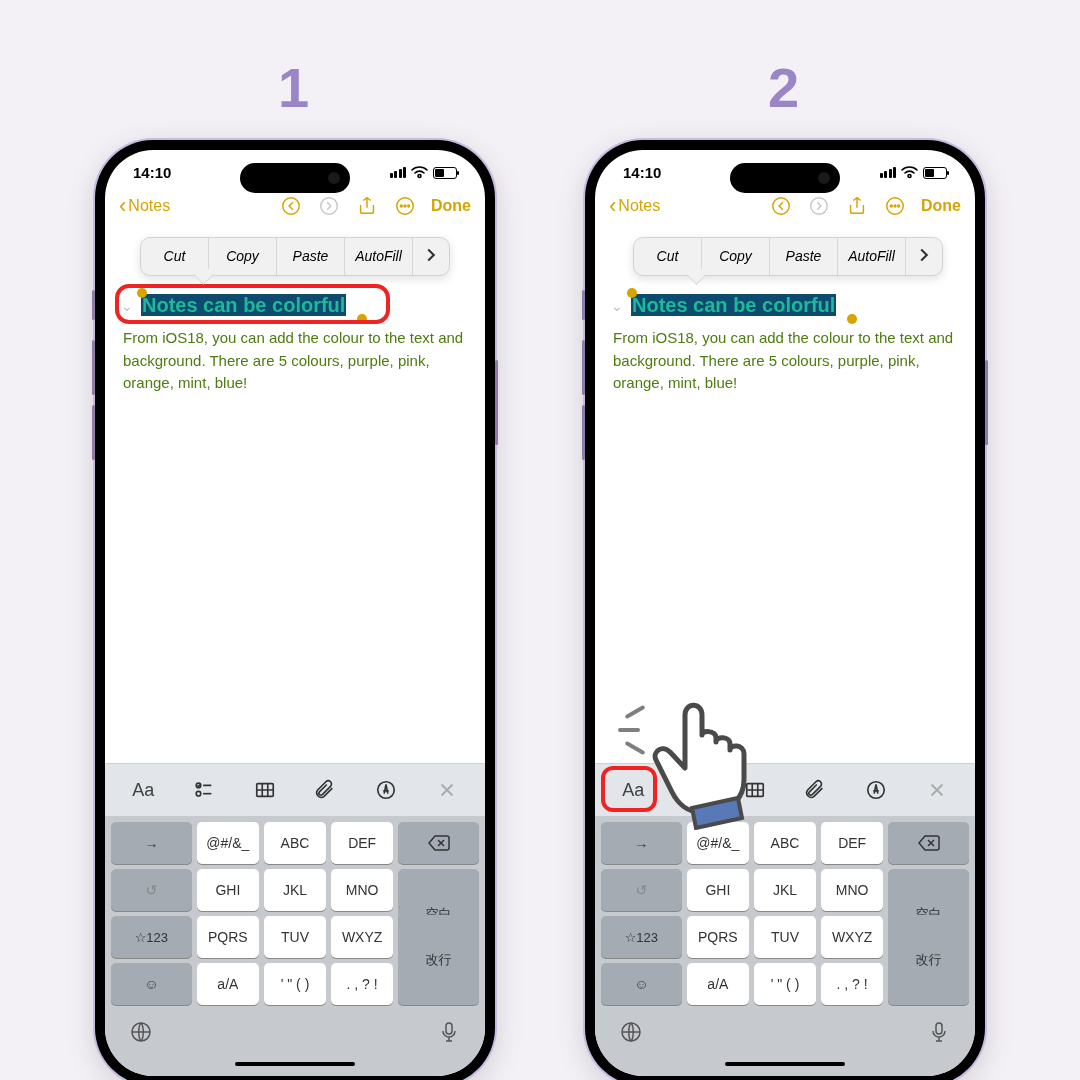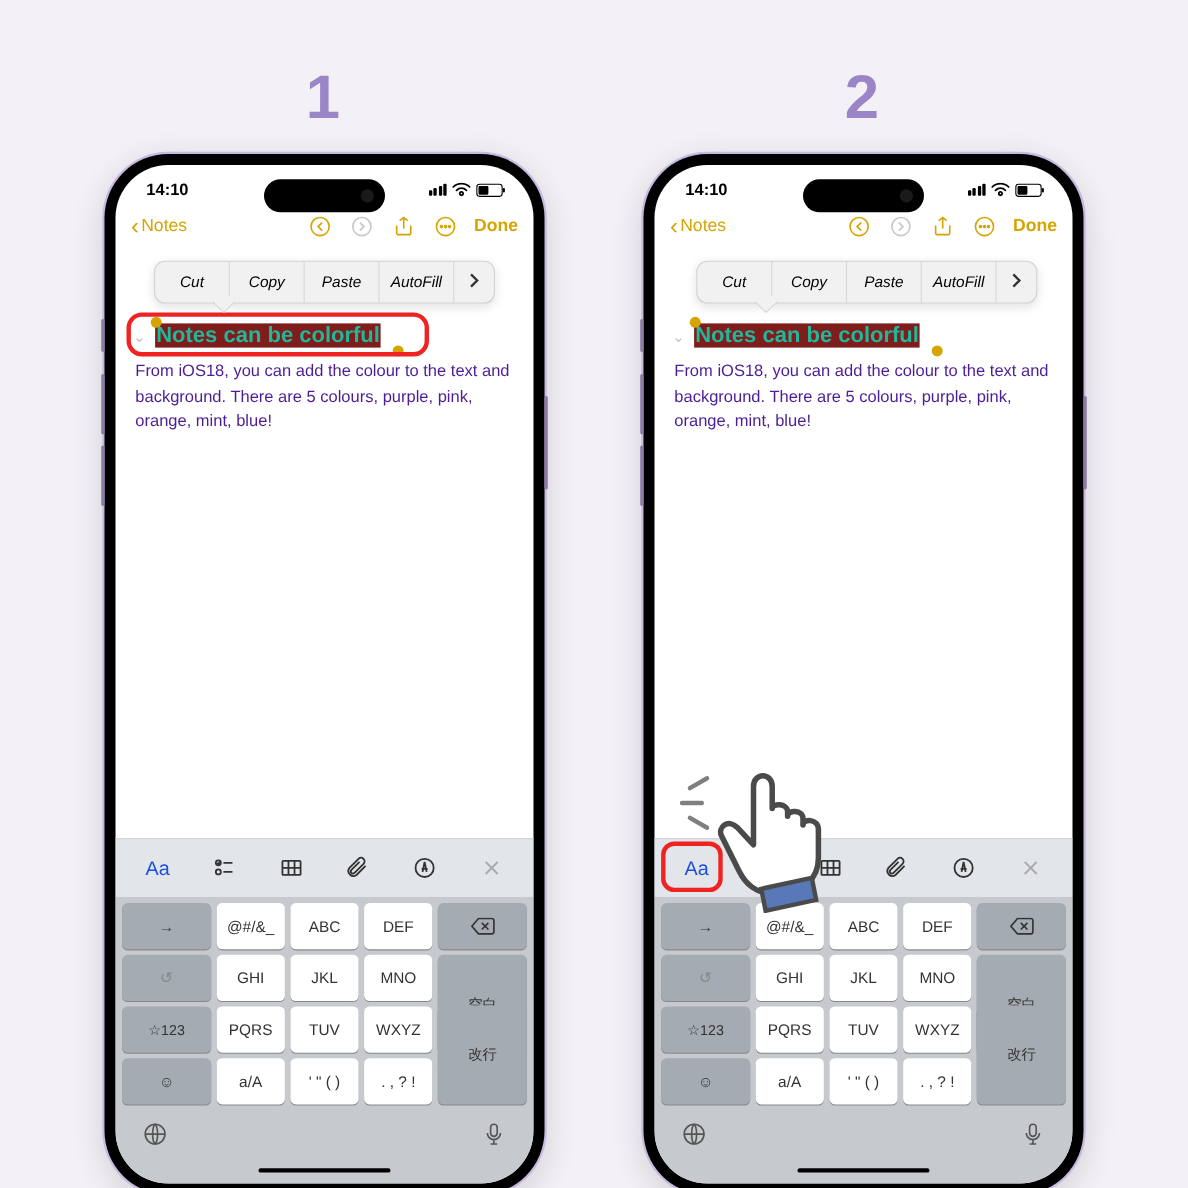--- a/index.html
+++ b/index.html
@@ -30,27 +30,27 @@
 .popover { margin: 10px auto 0; width: 310px; background: #f1f1f1; border: 1px solid #d3d3d3; border-radius: 10px; display: flex; box-shadow: 0 3px 10px rgba(0,0,0,0.12); position: relative; z-index: 5; font-style: italic; }
 .popover::after { content: ""; position: absolute; bottom: -7px; left: 55px; width: 14px; height: 14px; background: #f1f1f1; border-right: 1px solid #d3d3d3; border-bottom: 1px solid #d3d3d3; transform: rotate(45deg); border-radius: 2px; }
 .pop-item { flex: 1; padding: 10px 4px; text-align: center; font-size: 14px; border-right: 1px solid #d7d7d7; }
 .pop-item:last-child { border: none; flex: 0 0 36px; }
 .pop-arrow svg{width:14px;height:14px}
 
 .note-area { padding: 18px 18px 10px; flex: 1; position: relative; }
 .title-wrap { position: relative; padding-left: 18px; }
 .collapse-arrow { position: absolute; left: -2px; top: 4px; color: #c0c0c0; font-size: 14px; }
 .note-title { font-size: 20px; font-weight: 700; color: #1fb89a; display: inline; }
-.hl { background: #7f1d1d; padding: 0 1px; }
+.hl { background: #0c4a6e; padding: 0 1px; }
 .sel-handle { width: 10px; height: 10px; background: #d6a400; border-radius: 50%; position: absolute; }
 .red-outline { position: absolute; border: 4px solid #f02323; border-radius: 14px; pointer-events: none; }
-.note-body { margin-top: 10px; font-size: 15px; line-height: 1.5; color: #4c1d95; }
+.note-body { margin-top: 10px; font-size: 15px; line-height: 1.5; color: #4d7c0f; }
 
 .format-bar { background: #e2e6ea; display: flex; align-items: center; justify-content: space-around; padding: 10px 8px; border-top: 1px solid #ccd0d4; }
-.fb-item { width: 48px; height: 32px; display: flex; align-items: center; justify-content: center; border-radius: 7px; font-size: 18px; color: #1d4ed8; }
+.fb-item { width: 48px; height: 32px; display: flex; align-items: center; justify-content: center; border-radius: 7px; font-size: 18px; color: #404040; }
 .fb-item svg { width: 22px; height: 22px; }
 .fb-item.dis { color: #aaa; }
 .red-rect { border: 4.5px solid #f02323; border-radius: 12px; position: absolute; pointer-events: none; z-index: 20; }
 
 .kbd { background: #c6cace; padding: 6px 4px 10px; display: flex; flex-direction: column; gap: 5px; }
 .krow { display: flex; gap: 5px; padding: 0 2px; }
 .key { background: #fff; border-radius: 5px; box-shadow: 0 1px 0 #888; height: 42px; display: flex; align-items: center; justify-content: center; font-size: 14px; color: #333; }
 .key.gray { background: #a4abb2; }
 .key.gray2 { background: #a4abb2; font-size: 13px; }
 .key.wide { flex: 1.3; }

